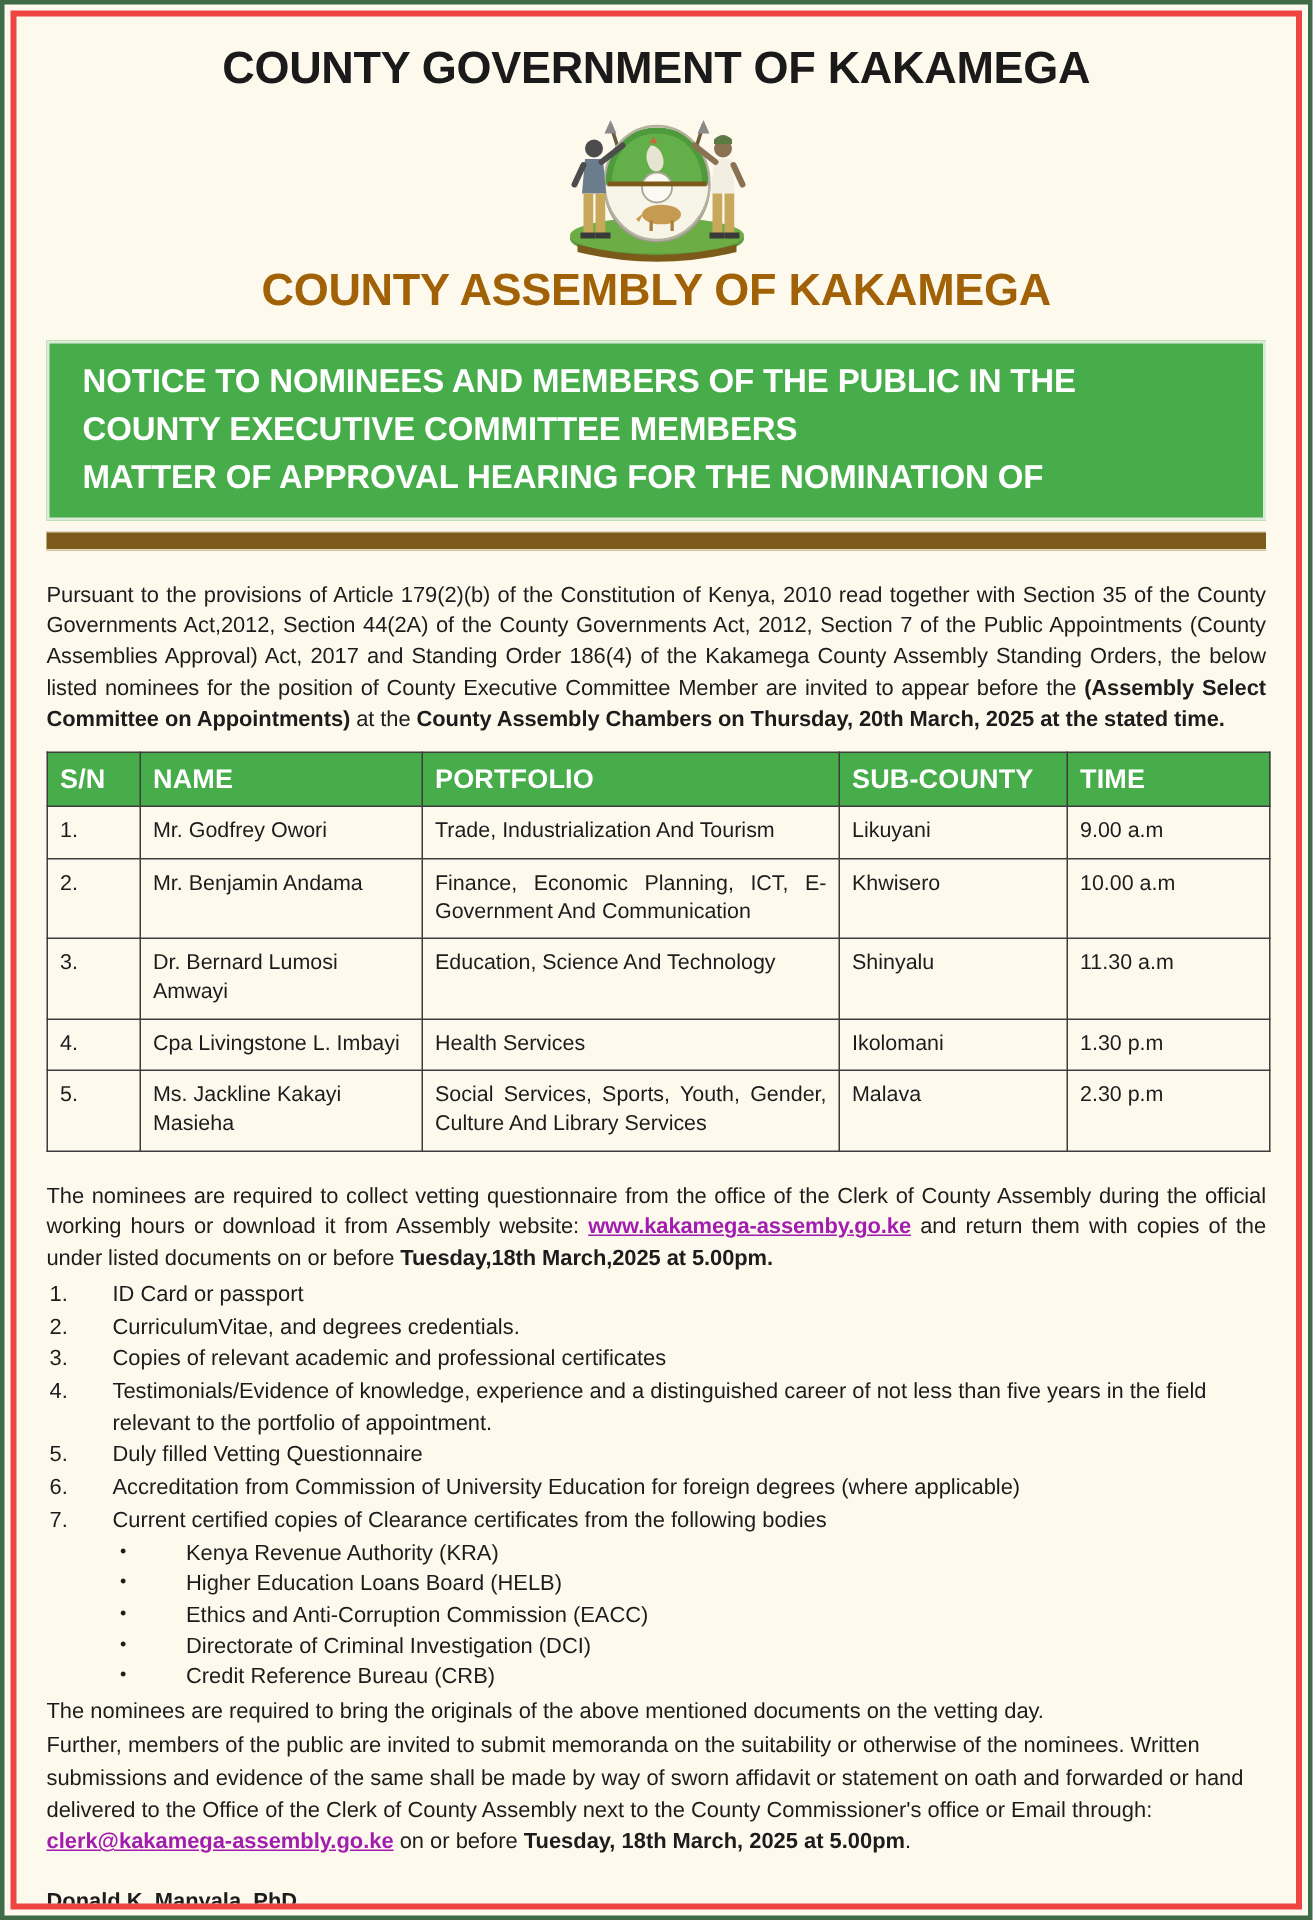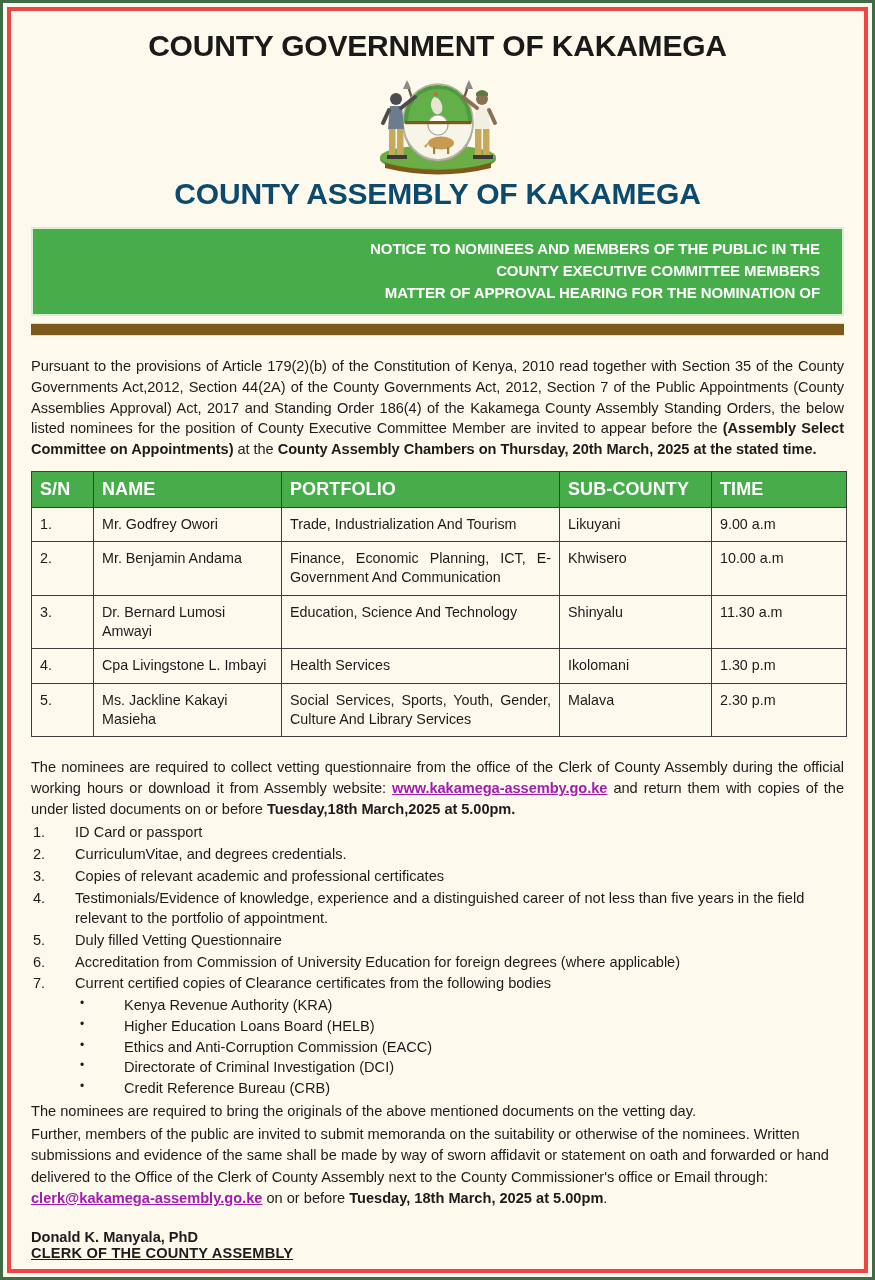--- a/index.html
+++ b/index.html
@@ -46,33 +46,33 @@
     display: flex;
     justify-content: center;
     align-items: center;
     margin: 4px 0 2px 0;
   }
   .hdr-title2 {
     text-align: center;
     font-size: 30px;
     font-weight: bold;
     letter-spacing: -0.2px;
-    color: #0c4a6e;
+    color: #a16207;
     margin-top: 2px;
   }
 
   
   .banner {
     margin-top: 16px;
     background: #47AC4A;
     border: 2px solid #ddecd9;
     color: #ffffff;
-    text-align: right;
-    font-weight: bold;
-    font-size: 15px;
+    text-align: left;
+    font-weight: bold;
+    font-size: 22px;
     line-height: 1.45;
     padding: 9px 22px 11px 22px;
     letter-spacing: -0.1px;
     box-sizing: border-box;
   }
   .banner div { white-space: nowrap; }
   .brown-bar {
     margin-top: 7px;
     height: 11px;
     background: #7B5A1A;

